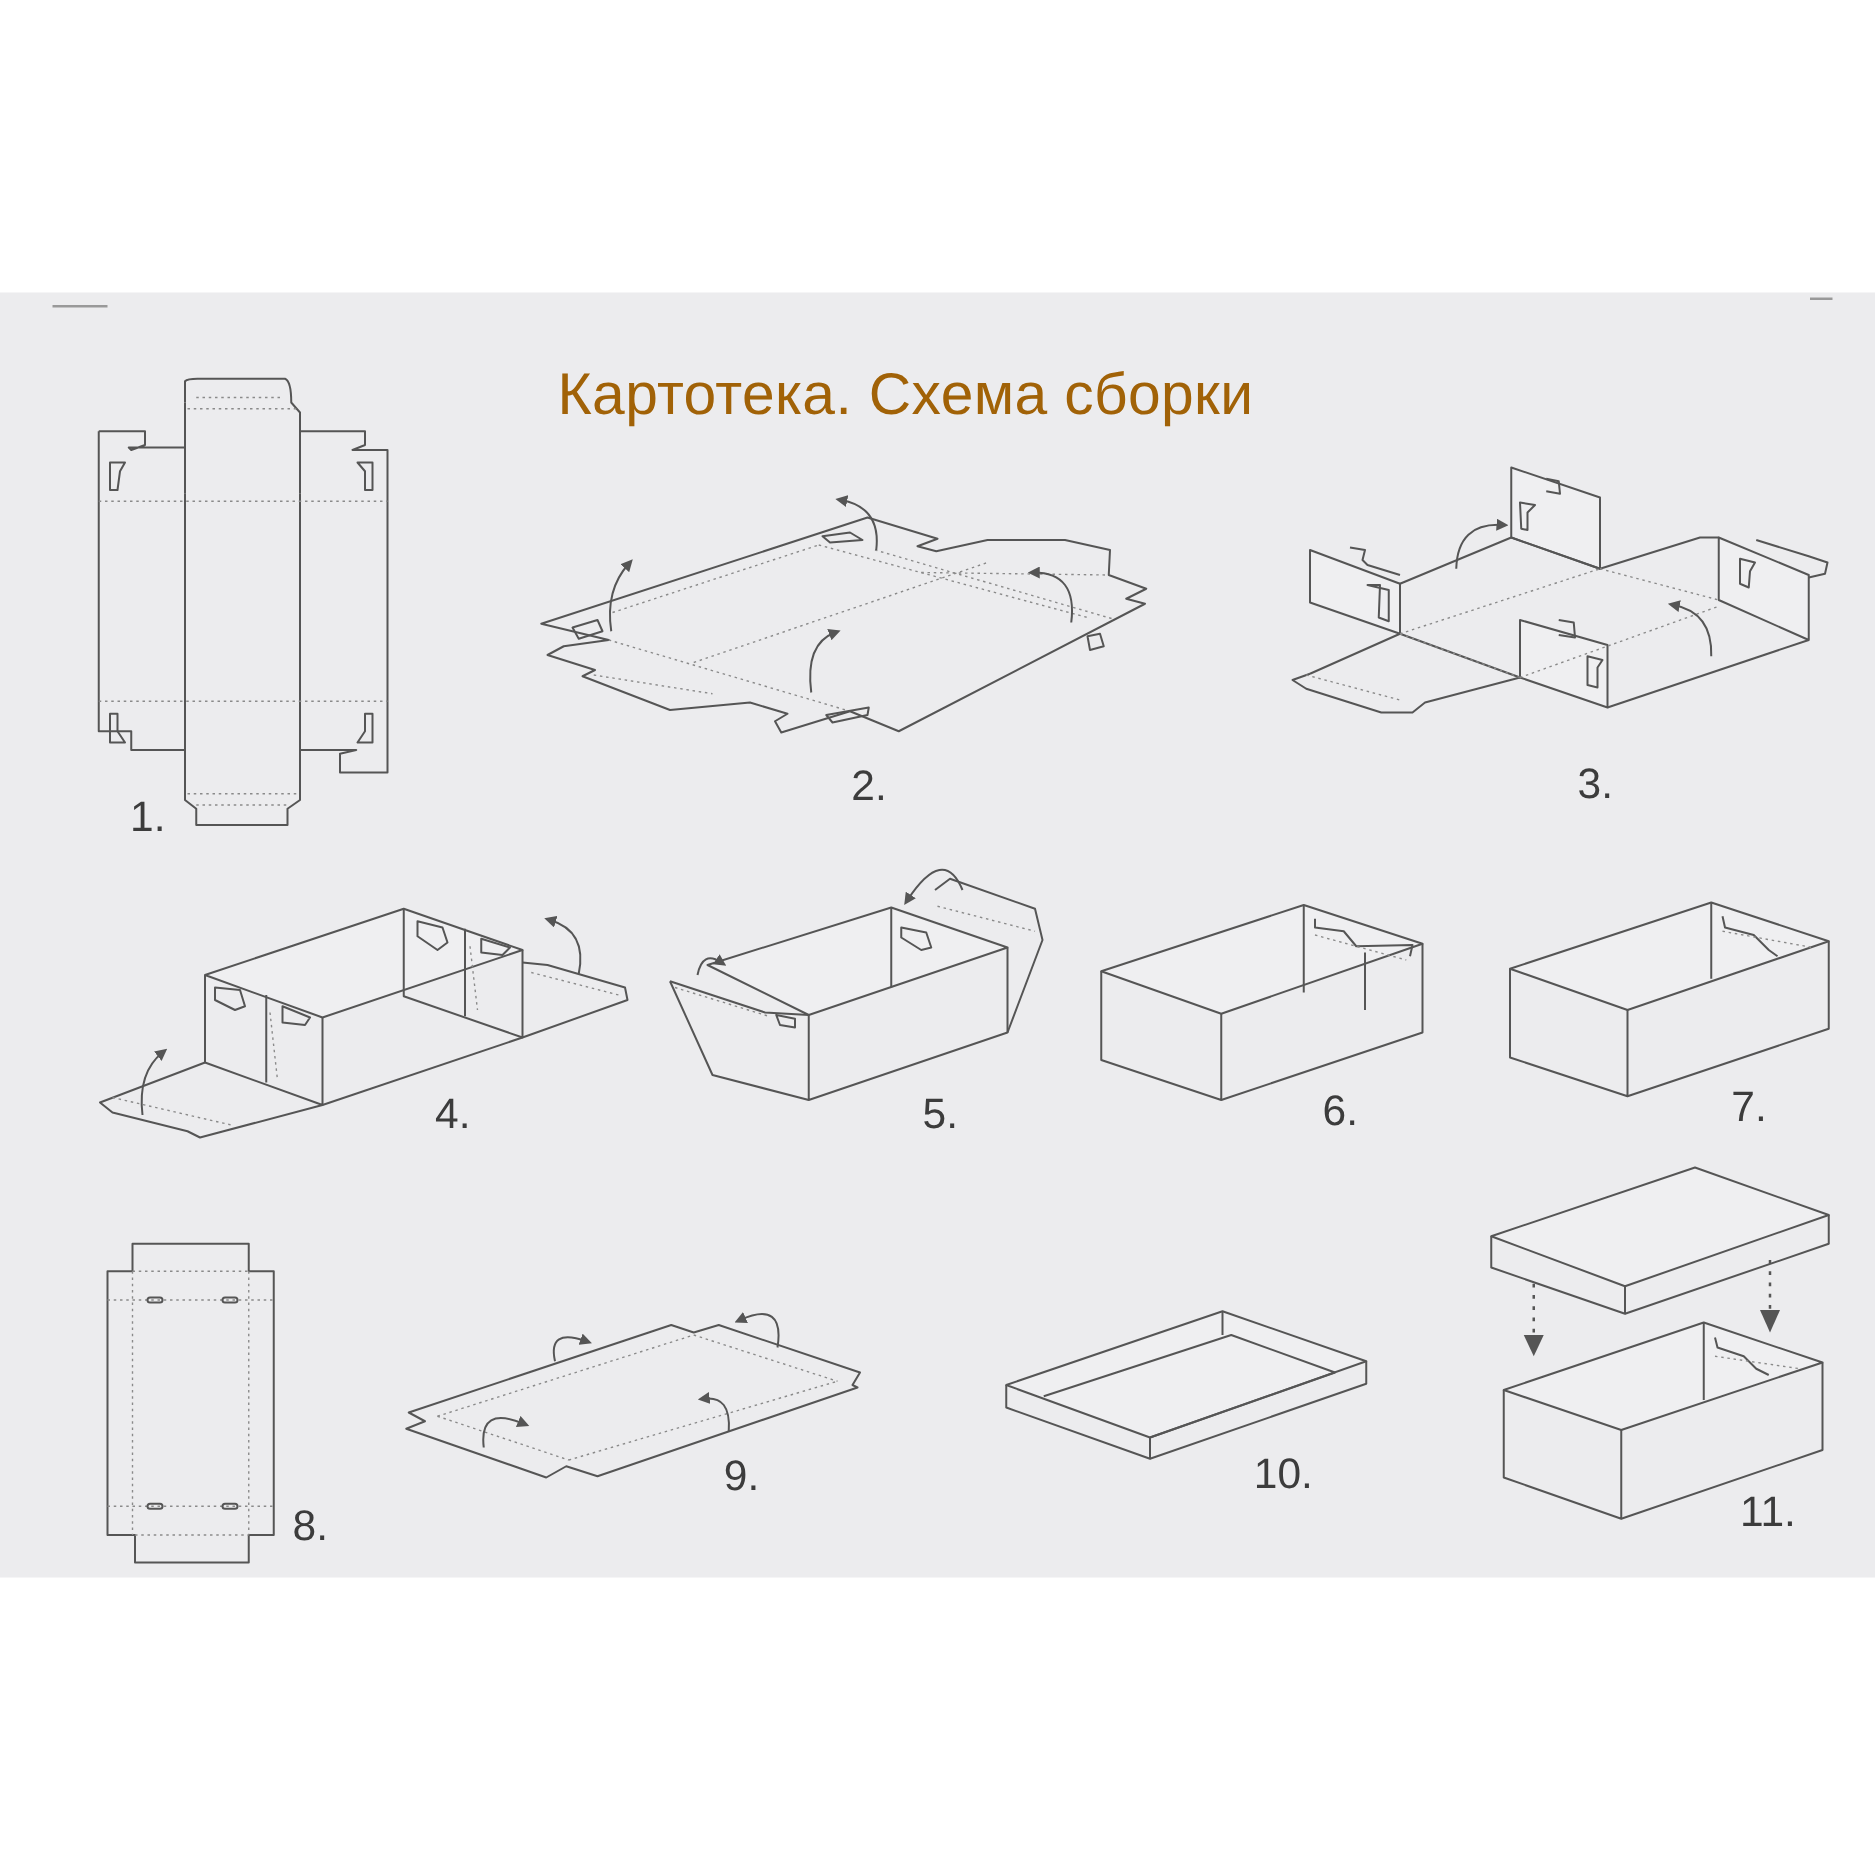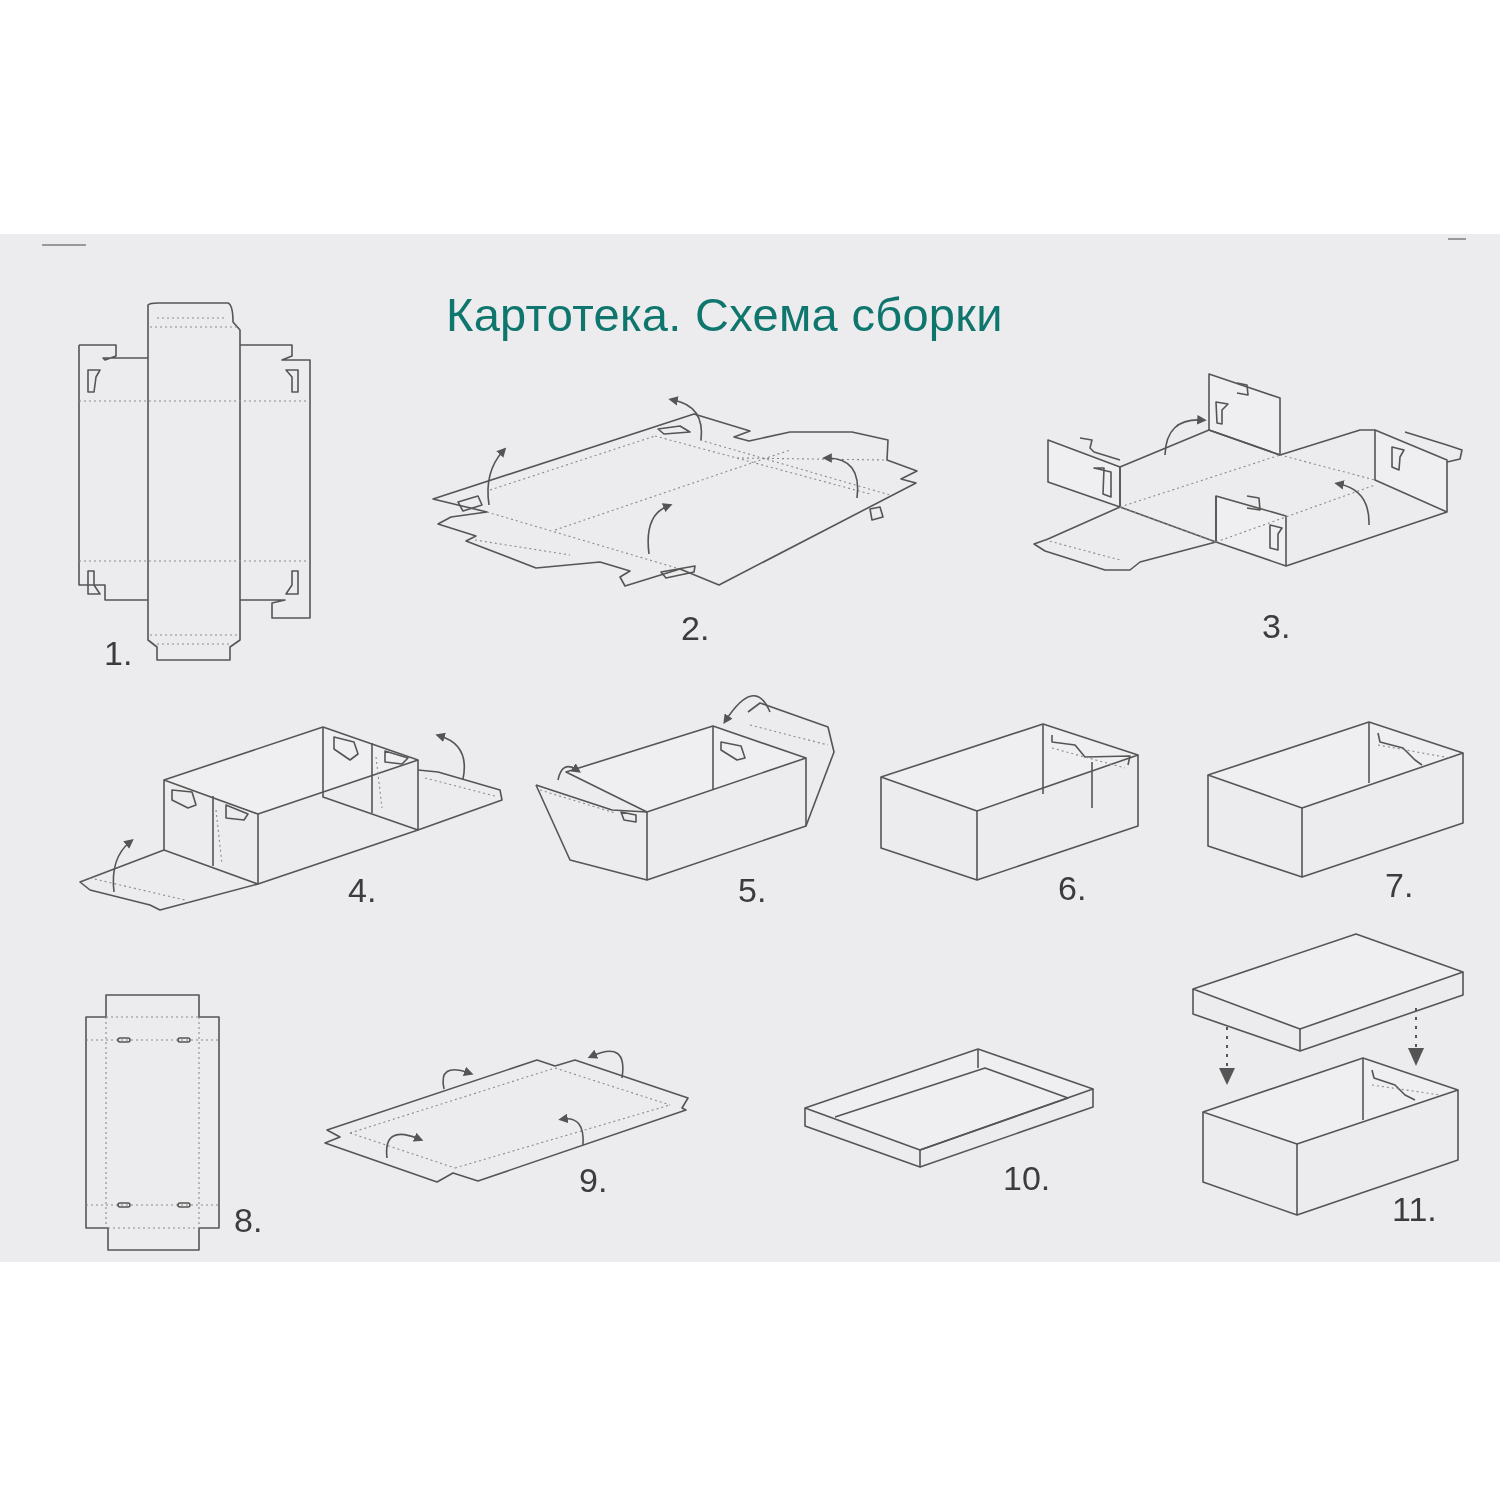--- a/index.html
+++ b/index.html
@@ -1,18 +1,18 @@
 <!DOCTYPE html>
 <html><head>
 <meta charset="utf-8">
 <style>
   html, body { margin: 0; padding: 0; background: #ffffff; }
   body { width: 1500px; height: 1500px; position: relative; overflow: hidden; font-family: "Liberation Sans", sans-serif; }
   .sheet { position: absolute; left: 0; top: 234px; width: 1500px; height: 1028px; background: #ececee; }
-  .title { position: absolute; left: 446px; top: 287px; font-size: 47px; color: #0f766e; letter-spacing: 0.3px; white-space: nowrap; }
+  .title { position: absolute; left: 446px; top: 287px; font-size: 47px; color: #a16207; letter-spacing: 0.3px; white-space: nowrap; }
   svg.art { position: absolute; left: 0; top: 0; width: 1500px; height: 1500px; }
   .cut { fill: none; stroke: #555; stroke-width: 1.6; stroke-linejoin: round; }
   .face { fill: #efeff1; stroke: #555; stroke-width: 1.6; stroke-linejoin: round; }
   .fold { fill: none; stroke: #8a8a8a; stroke-width: 1.1; stroke-dasharray: 2 3; }
   .arrow { fill: none; stroke: #555; stroke-width: 1.6; }
   .arrowhead { fill: #555; }
   .drop { fill: none; stroke: #555; stroke-width: 2; stroke-dasharray: 3 6; }
   .mark { position: absolute; height: 2px; background: #999; }
 </style>
 </head>

